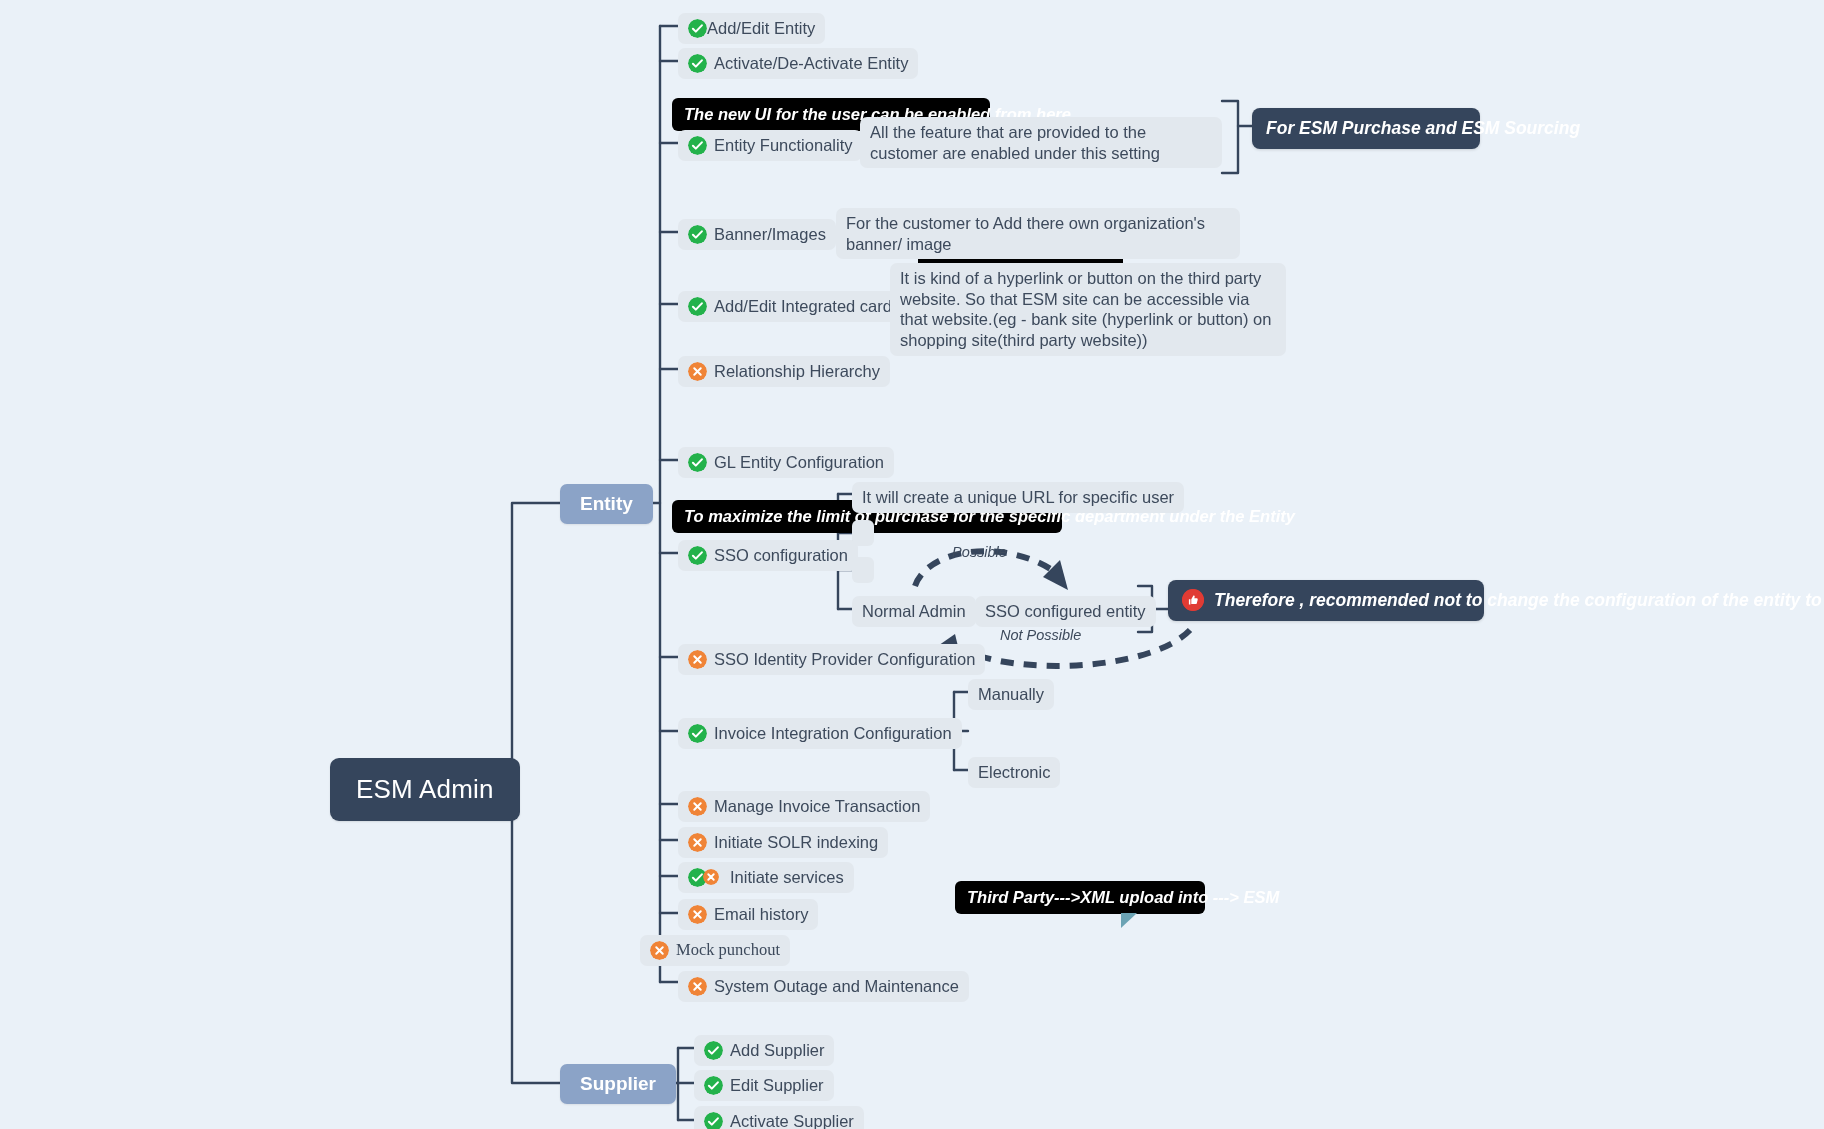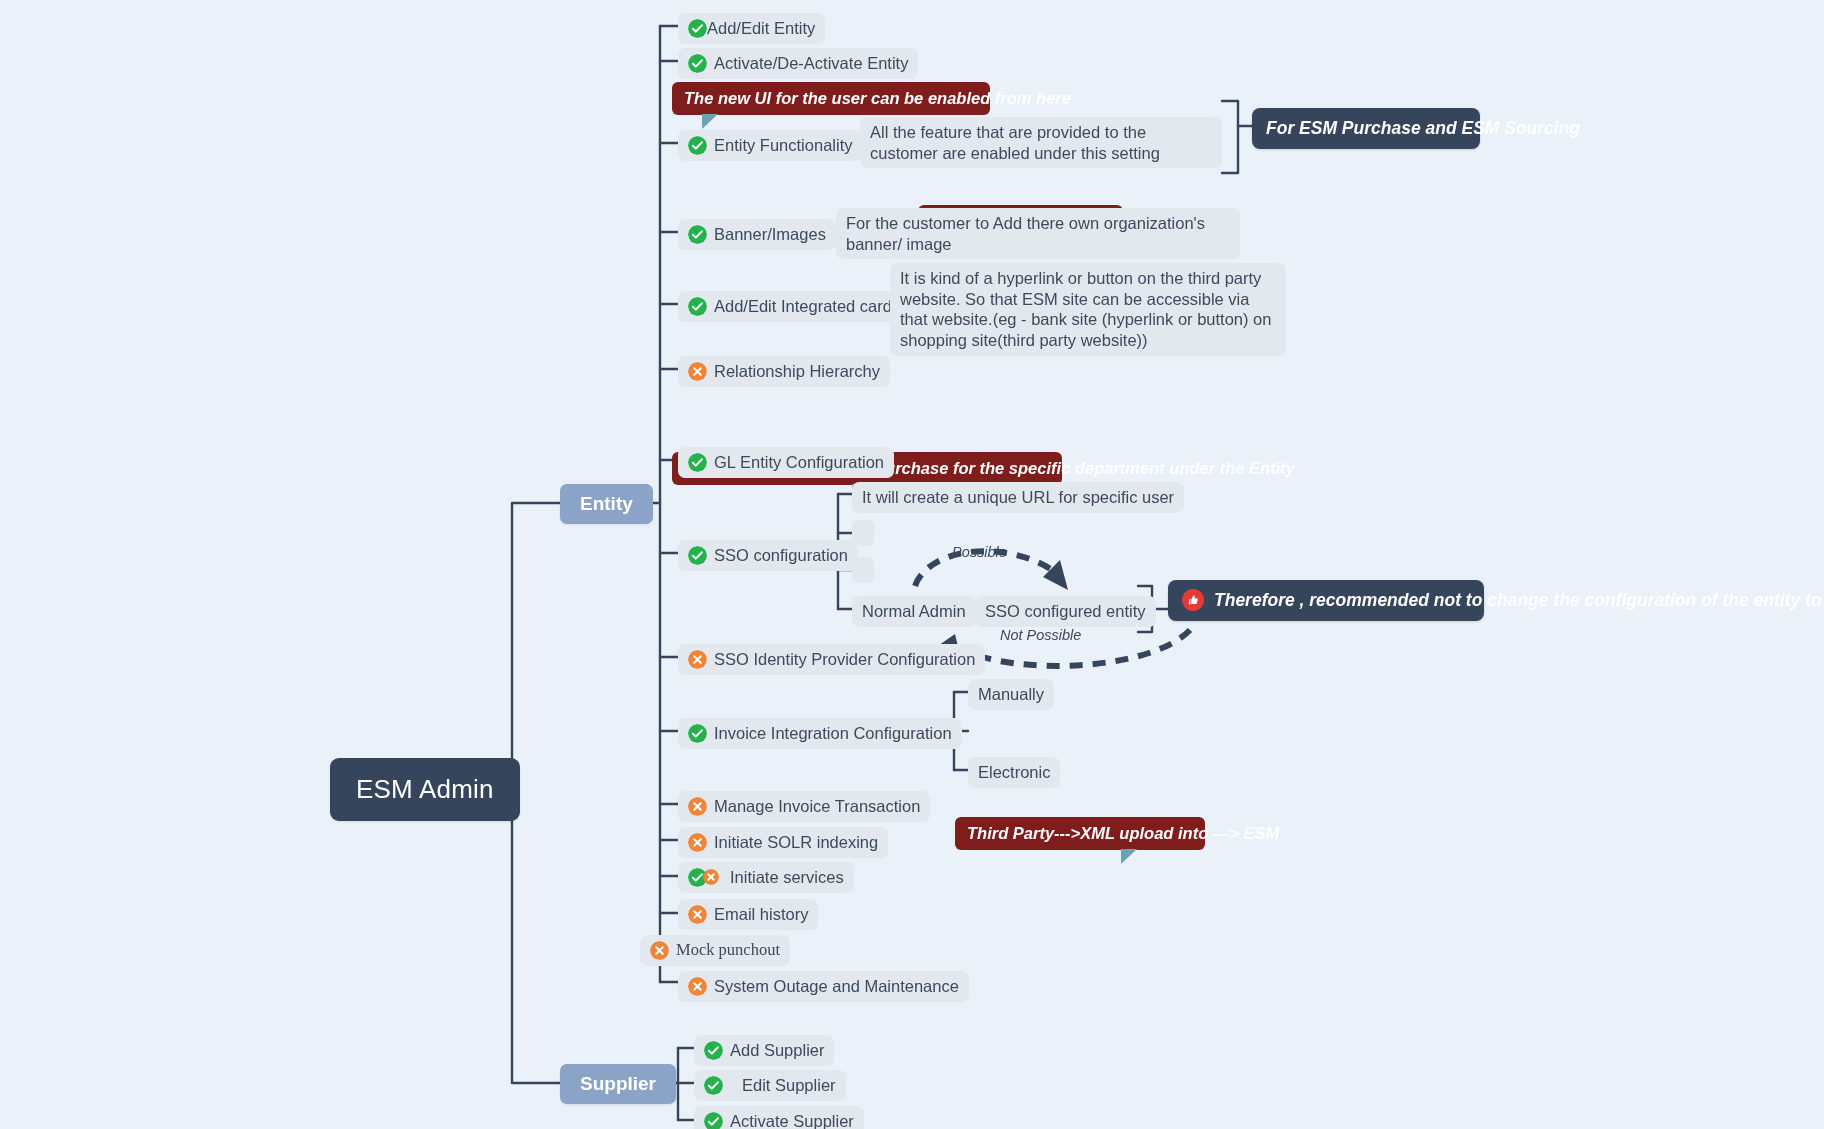--- a/index.html
+++ b/index.html
@@ -54,30 +54,31 @@
     border-radius:8px;
     padding:9px 14px;
     font-size:17.5px;
     font-style:italic;
     font-weight:bold;
     line-height:1.3;
     text-align:center;
     box-shadow:0 1px 3px rgba(0,0,0,.14);
   }
   .teal-note{
-    background:#7f1d1d;
+    background:#000000;
     color:#ffffff;
     border-radius:6px;
     padding:6px 12px;
     font-size:16.5px;
     font-style:italic;
     font-weight:bold;
     line-height:1.28;
     text-align:center;
     position:relative;
+    margin-top:16px;
   }
   .teal-note .tail{
     position:absolute;
     width:0;height:0;
     border-left:16px solid #6ba3b4;
     border-bottom:15px solid transparent;
     bottom:-14px;
   }
   .empty-pill{
     position:absolute;
@@ -434,21 +435,21 @@
       <span style="margin-left:7px">Add Supplier</span>
     </div>
   </div>
 
   <div class="node" style="left:694px;top:1070px;">
     <div class="pill ico-wrap">
       <svg class="ico" viewBox="0 0 20 20">
           <circle cx="10" cy="10" r="10" fill="#23b24b"></circle>
           <path d="M5.2 10.3l3 3 6.4-6.6" stroke="#fff" stroke-width="2.2" fill="none" stroke-linecap="round" stroke-linejoin="round"></path>
         </svg>
-      <span style="margin-left:19px">Edit Supplier</span>
+      <span style="margin-left:7px">Edit Supplier</span>
     </div>
   </div>
 
   <div class="node" style="left:694px;top:1106px;">
     <div class="pill ico-wrap">
       <svg class="ico" viewBox="0 0 20 20">
           <circle cx="10" cy="10" r="10" fill="#23b24b"></circle>
           <path d="M5.2 10.3l3 3 6.4-6.6" stroke="#fff" stroke-width="2.2" fill="none" stroke-linecap="round" stroke-linejoin="round"></path>
         </svg>
       <span style="margin-left:7px">Activate Supplier</span>

